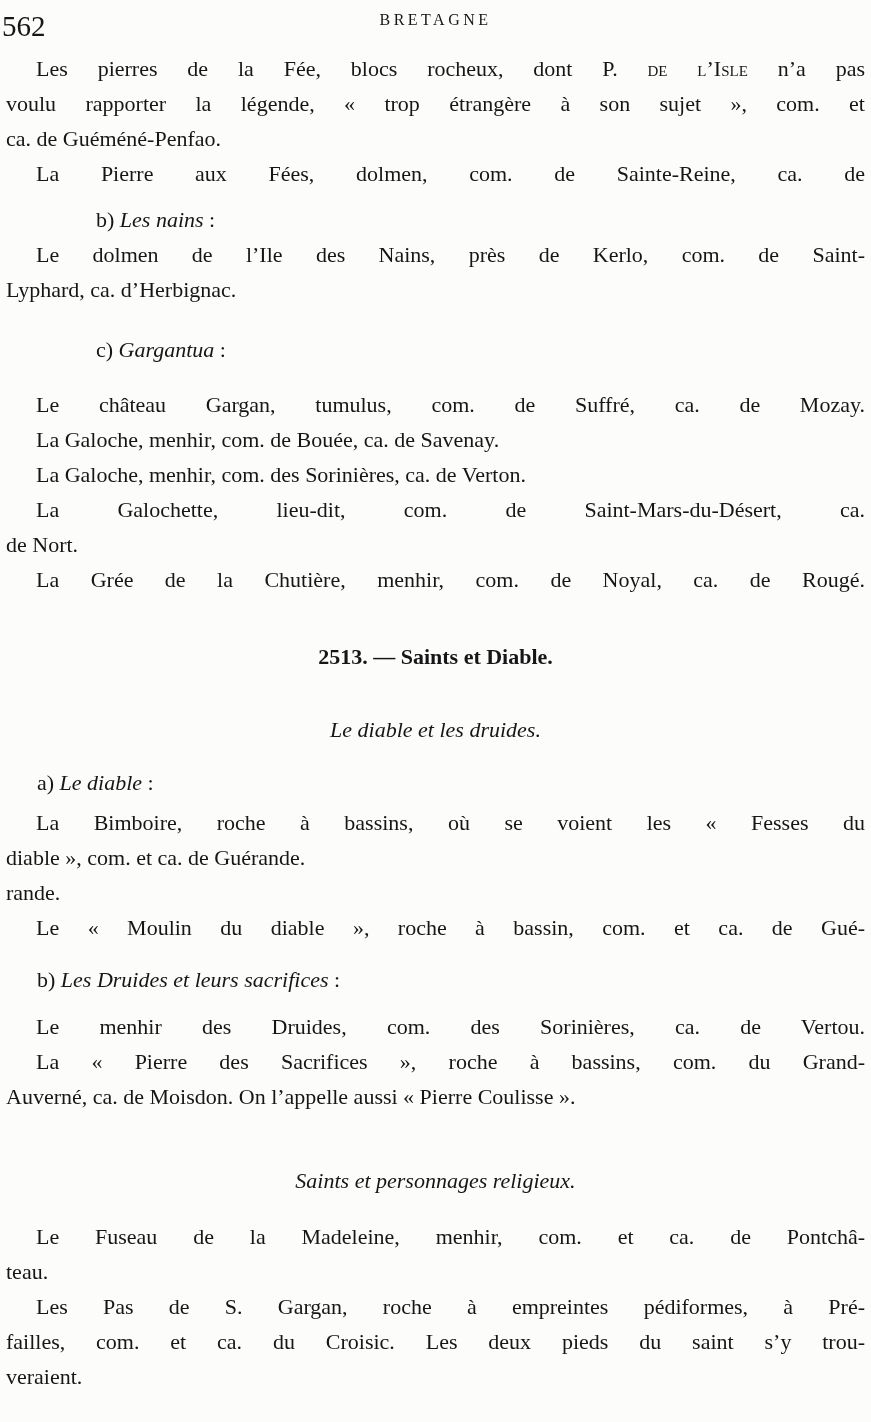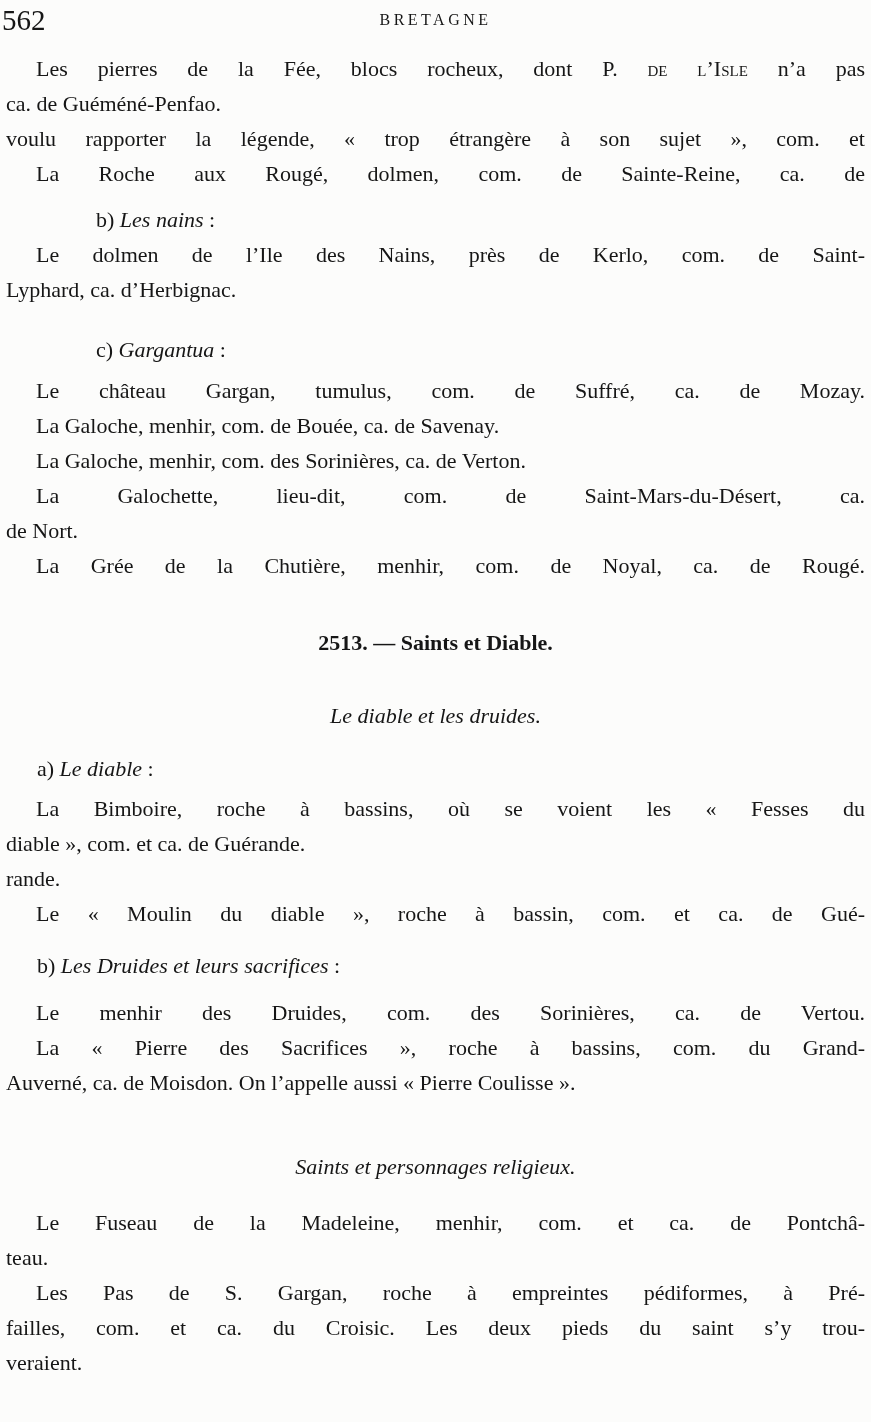--- a/index.html
+++ b/index.html
@@ -15,21 +15,21 @@
   .page {
     width: 871px; height: 1422px;
     padding: 5px 6px 0 6px;
     box-sizing: border-box;
   }
   .pagehead {
     position: relative;
     height: 30px;
   }
   .pagenum {
-    position: absolute; left: -4px; top: 0;
+    position: absolute; left: -4px; top: 6px;
     font-size: 29px; line-height: 30px; font-family: Liberation Serif, serif;
   }
   .runtitle {
     position: absolute; left: 0; right: 0; top: 3px;
     text-align: center;
     font-size: 16px; line-height: 24px;
     letter-spacing: 3.5px;
   }
   .line {
     font-size: 22px;
@@ -45,21 +45,21 @@
   .hsub2 { text-indent: 31px; }   
   .center { text-align: center; }
   .bold { font-weight: bold; }
   .it { font-style: italic; }
   .sc { font-variant: small-caps; }
   
   .m-p1   { margin-top: 16px; }
   .m-hnains { margin-top: 11px; }
   .m-pdolmen { margin-top: 0; }
   .m-hgarg { margin-top: 25px; }
-  .m-pgargan { margin-top: 6px; }
+  .m-pgargan { margin-top: 20px; }
   .m-h2513 { margin-top: 42px; }
   .m-hdruid { margin-top: 38px; }
   .m-hdiable { margin-top: 18px; }
   .m-pbimb { margin-top: 5px; }
   .m-hdruides { margin-top: 17px; }
   .m-pmenhir { margin-top: 12px; }
   .m-hsaintsp { margin-top: 49px; }
   .m-pfuseau { margin-top: 21px; }
 </style>
 </head>
@@ -67,26 +67,26 @@
 
 <div class="page">
 
   <header class="pagehead">
     <span class="pagenum">562</span>
     <span class="runtitle">BRETAGNE</span>
   </header>
 
   <div class="para m-p1">
     <div class="line just indent"><span>Les pierres de la Fée, blocs rocheux, dont P. </span><span class="sc">de l’Isle</span><span> n’a pas</span></div>
+    <div class="line just">voulu rapporter la légende, « trop étrangère à son sujet », com. et</div>
     <div class="line">ca. de Guéméné-Penfao.</div>
-    <div class="line just">voulu rapporter la légende, « trop étrangère à son sujet », com. et</div>
   </div>
 
   <div class="para">
-    <div class="line just indent">La Roche aux Rougé, dolmen, com. de Sainte-Reine, ca. de</div>
+    <div class="line just indent">La Pierre aux Fées, dolmen, com. de Sainte-Reine, ca. de</div>
   </div>
 
   <div class="line hsub m-hnains"><span>b) </span><span class="it">Les nains</span><span> :</span></div>
 
   <div class="para m-pdolmen">
     <div class="line just indent">Le dolmen de l’Ile des Nains, près de Kerlo, com. de Saint-</div>
     <div class="line">Lyphard, ca. d’Herbignac.</div>
   </div>
 
   <div class="line hsub m-hgarg"><span>c) </span><span class="it">Gargantua</span><span> :</span></div>

